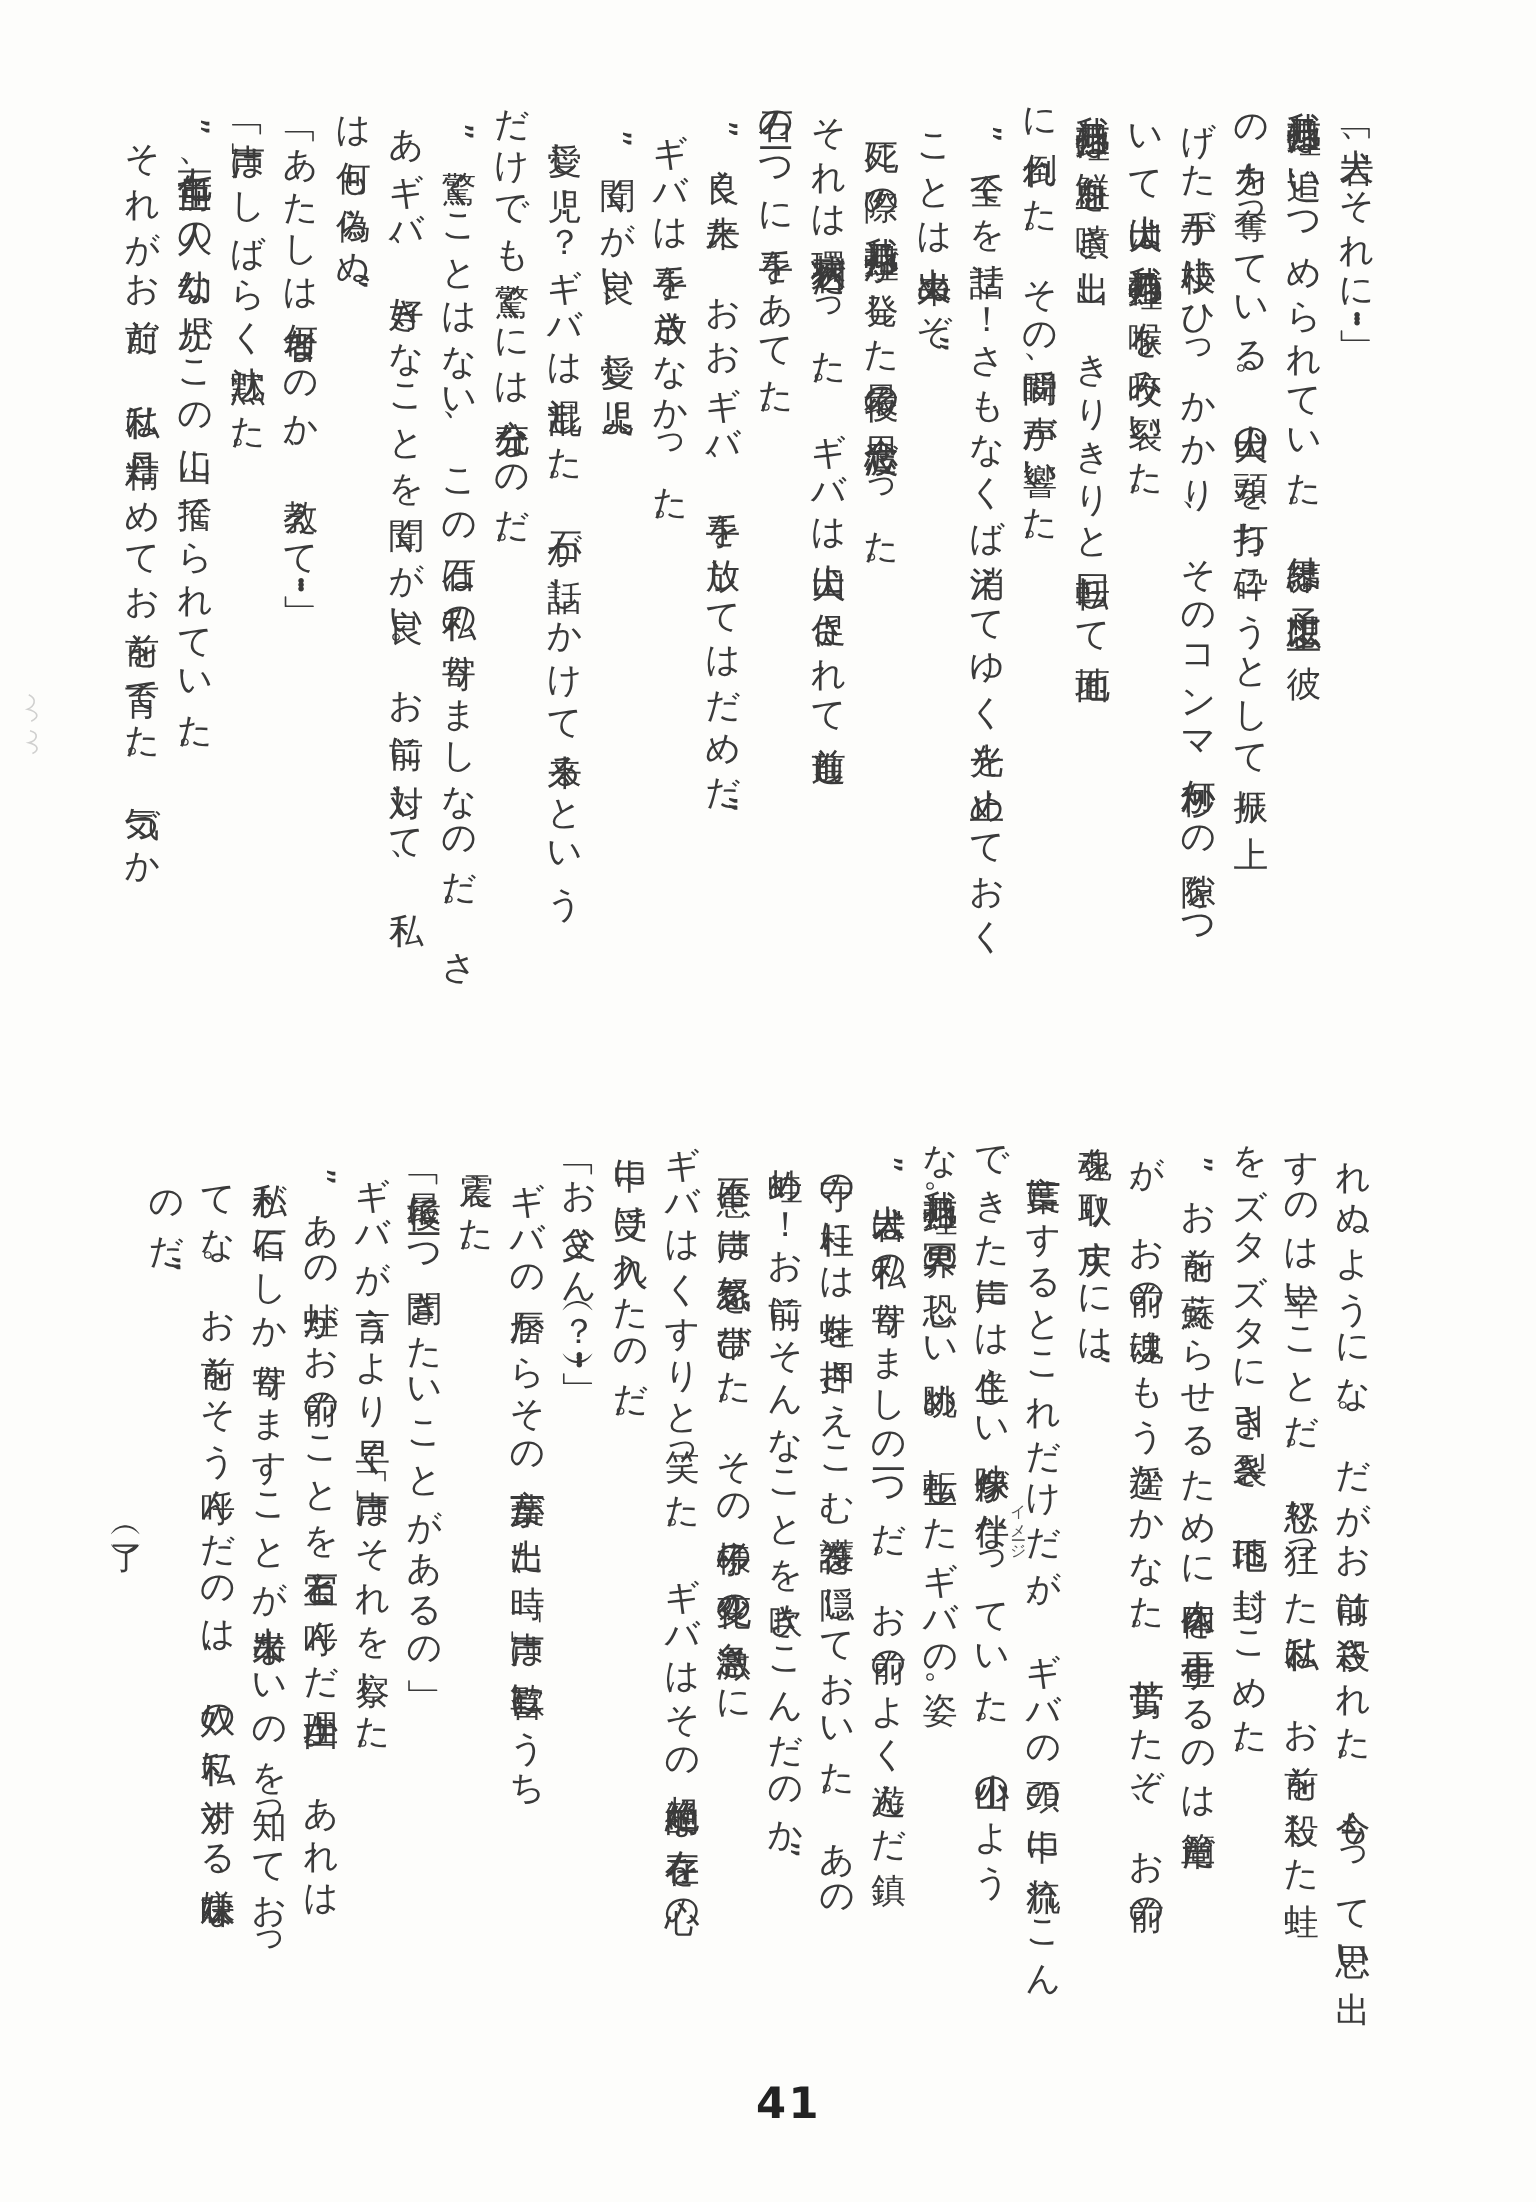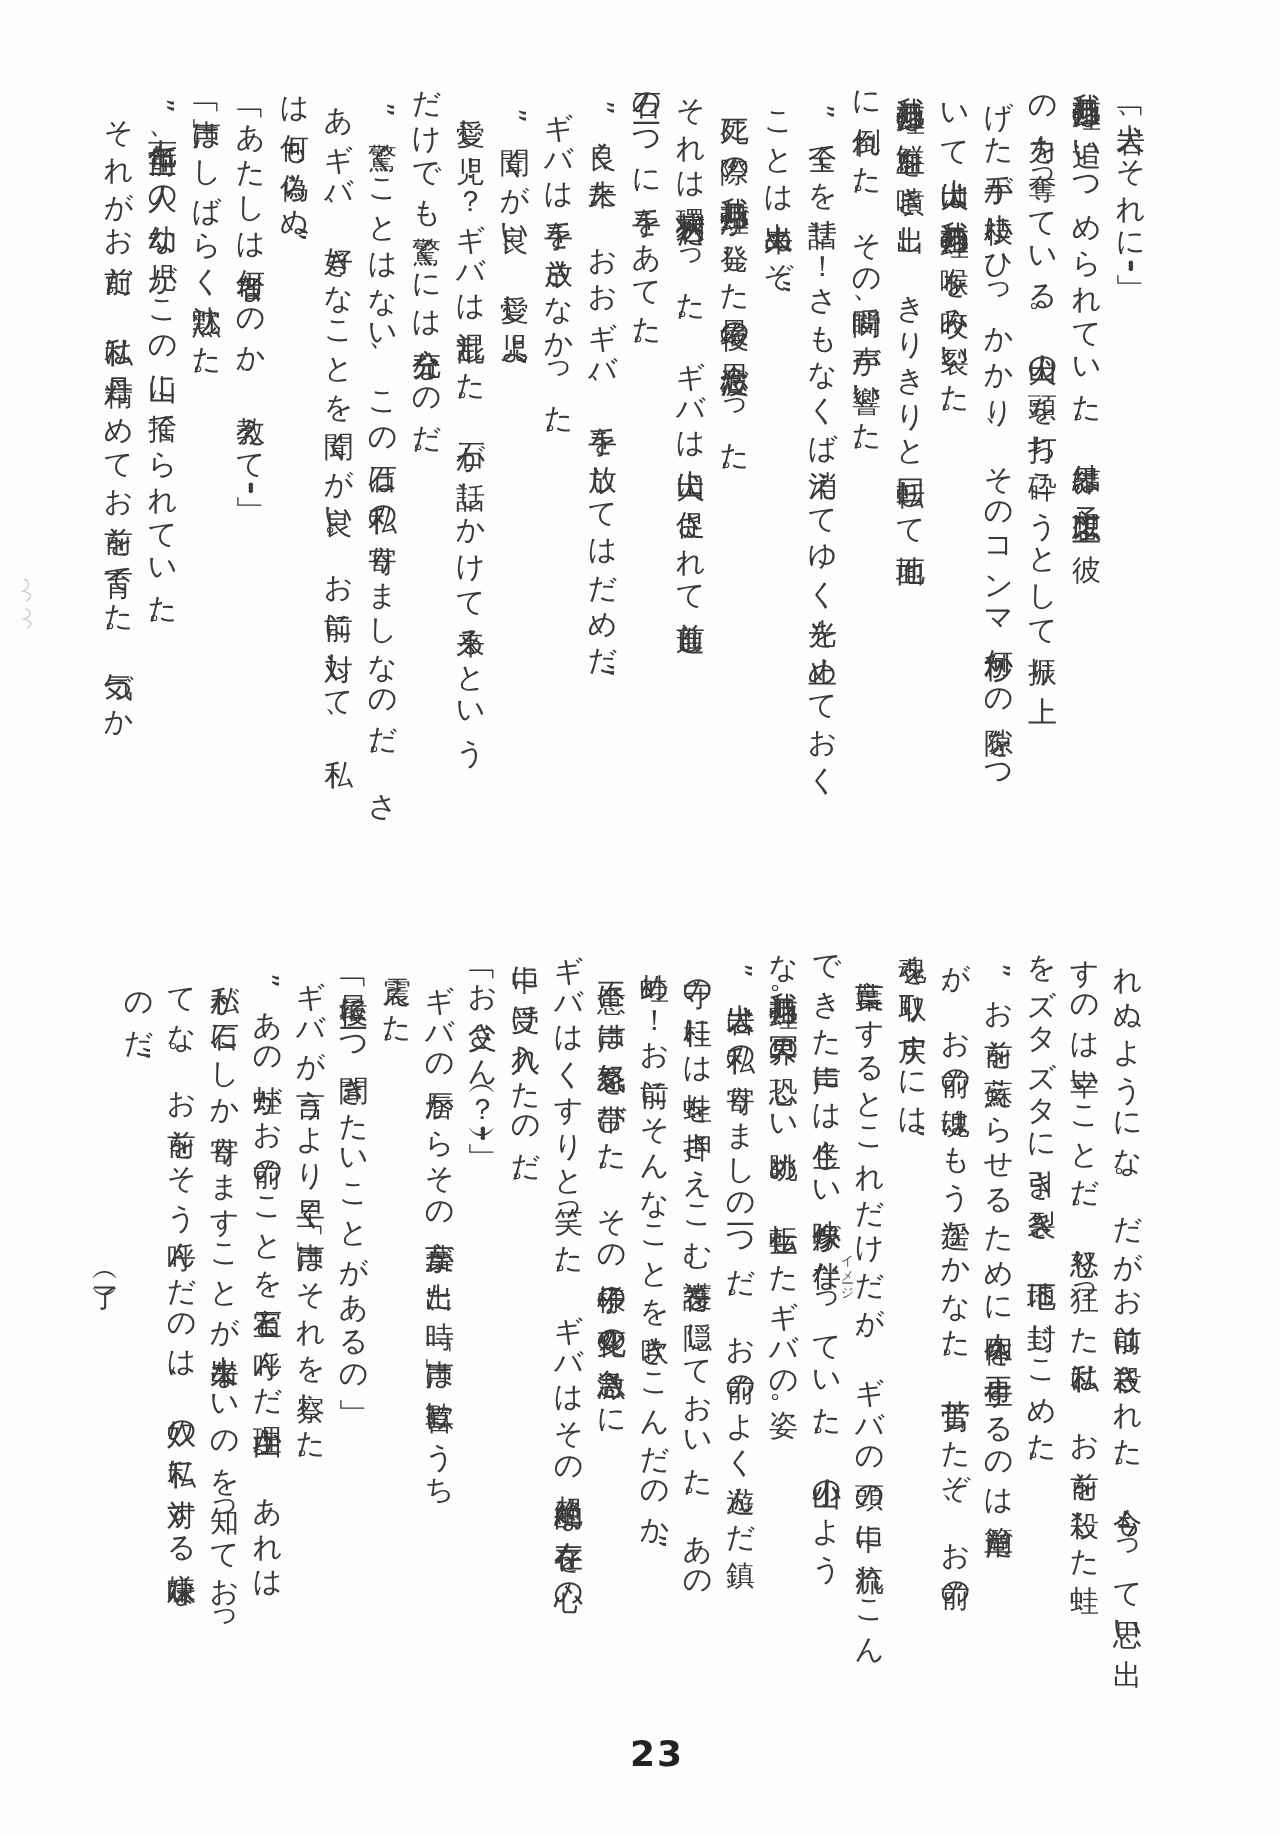--- a/index.html
+++ b/index.html
@@ -116,15 +116,15 @@
       <div class="v-col" style="right: 774px; padding-top: 36px;">「最後に一つ聞きたいことがあるの」</div>
       <div class="v-col" style="right: 817px; padding-top: 26px;">ギバが言うより早く「声」はそれを察した。</div>
       <div class="v-col" style="right: 860px; padding-top: 40px;">”あの蛙がお前のことを宝石と呼んだ理由か。あれは</div>
       <div class="v-col" style="right: 903px; padding-top: 30px;">私が石にしか寄りますことが出来ないのを知っておっ</div>
       <div class="v-col" style="right: 946px; padding-top: 34px;">てな。お前をそう呼んだのは、奴の私に対する嫌味な</div>
       <div class="v-col" style="right: 989px; padding-top: 40px;">のだ”</div>
     </div>
 
   <div class="end-mark" style="left:86px; top:1262px;">（了）</div>
 
-  <div class="page-number">23</div>
+  <div class="page-number">41</div>
 
 </div>
 
 </body></html>

